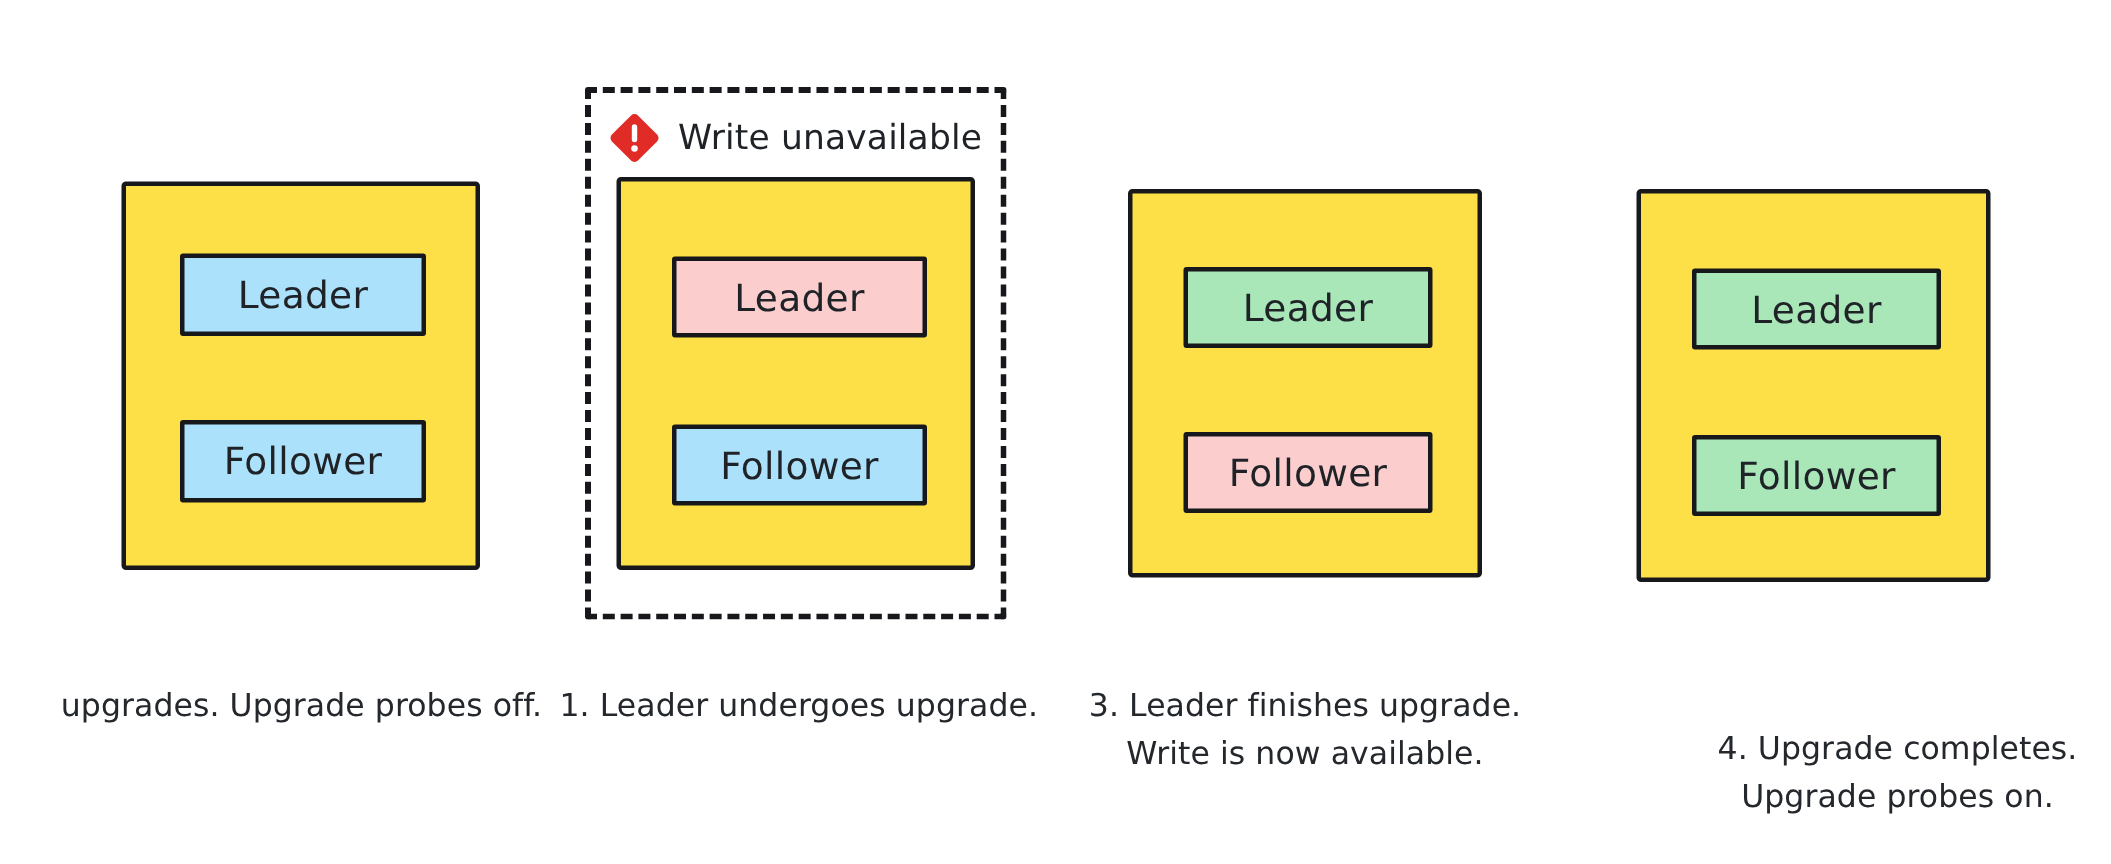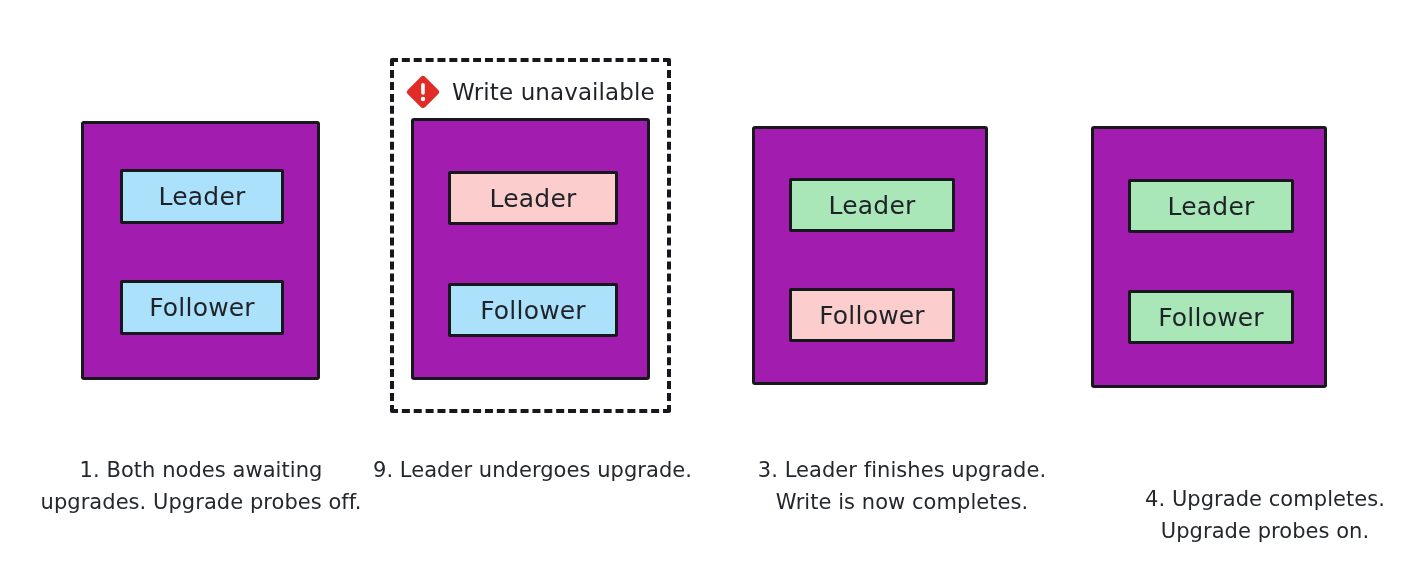--- a/index.html
+++ b/index.html
@@ -60,21 +60,21 @@
     color: #1f2328;
     letter-spacing: .1px;
   }
 
   
   .node-box {
     position: absolute;
     box-sizing: border-box;
     border: 3.5px solid #17181b;
     border-radius: 3px;
-    background: #a21caf;
+    background: #fde047;
   }
 
   
   .chip {
     position: absolute;
     box-sizing: border-box;
     border: 3.5px solid #17181b;
     border-radius: 2px;
     display: flex;
     align-items: center;
@@ -107,21 +107,20 @@
   <div class="phase">
     <div class="node-box" style="left:81px; top:121px; width:239px; height:259px;">
       <div class="chip blue" style="left:36px; top:45px; width:164px; height:55px;">
         <span>Leader</span>
       </div>
       <div class="chip blue" style="left:36px; top:156px; width:164px; height:55px;">
         <span>Follower</span>
       </div>
     </div>
     <div class="caption" style="left:16px; top:455px; width:370px;">
-      <span class="line">1. Both nodes awaiting</span>
       <span class="line">upgrades. Upgrade probes off.</span>
     </div>
   </div>
 
   <div class="phase">
     <div class="alert-wrap" style="left:390px; top:58px; width:281px; height:355px;"></div>
 
     <div class="alert-head" style="left:404px; top:73px;">
       <svg class="warn-icon" viewBox="0 0 40 40">
         <rect x="7.1" y="7.1" width="25.8" height="25.8" rx="3.4" ry="3.4" transform="rotate(45 20 20)" fill="#e02b27"></rect>
@@ -134,36 +133,36 @@
     <div class="node-box" style="left:411px; top:118px; width:239px; height:262px;">
       <div class="chip pink" style="left:34px; top:50px; width:170px; height:54px;">
         <span>Leader</span>
       </div>
       <div class="chip blue" style="left:34px; top:162px; width:170px; height:54px;">
         <span>Follower</span>
       </div>
     </div>
 
     <div class="caption" style="left:370px; top:455px; width:325px;">
-      <span class="line">9. Leader undergoes upgrade.</span>
+      <span class="line">1. Leader undergoes upgrade.</span>
     </div>
   </div>
 
   <div class="phase">
     <div class="node-box" style="left:752px; top:126px; width:236px; height:259px;">
       <div class="chip green" style="left:34px; top:49px; width:166px; height:54px;">
         <span>Leader</span>
       </div>
       <div class="chip pink" style="left:34px; top:159px; width:166px; height:54px;">
         <span>Follower</span>
       </div>
     </div>
-    <div class="caption" style="left:747px; top:455px; width:310px;">
+    <div class="caption" style="left:715px; top:455px; width:310px;">
       <span class="line">3. Leader finishes upgrade.</span>
-      <span class="line">Write is now completes.</span>
+      <span class="line">Write is now available.</span>
     </div>
   </div>
 
   <div class="phase">
     <div class="node-box" style="left:1091px; top:126px; width:236px; height:262px;">
       <div class="chip green" style="left:34px; top:50px; width:166px; height:54px;">
         <span>Leader</span>
       </div>
       <div class="chip green" style="left:34px; top:161px; width:166px; height:54px;">
         <span>Follower</span>

